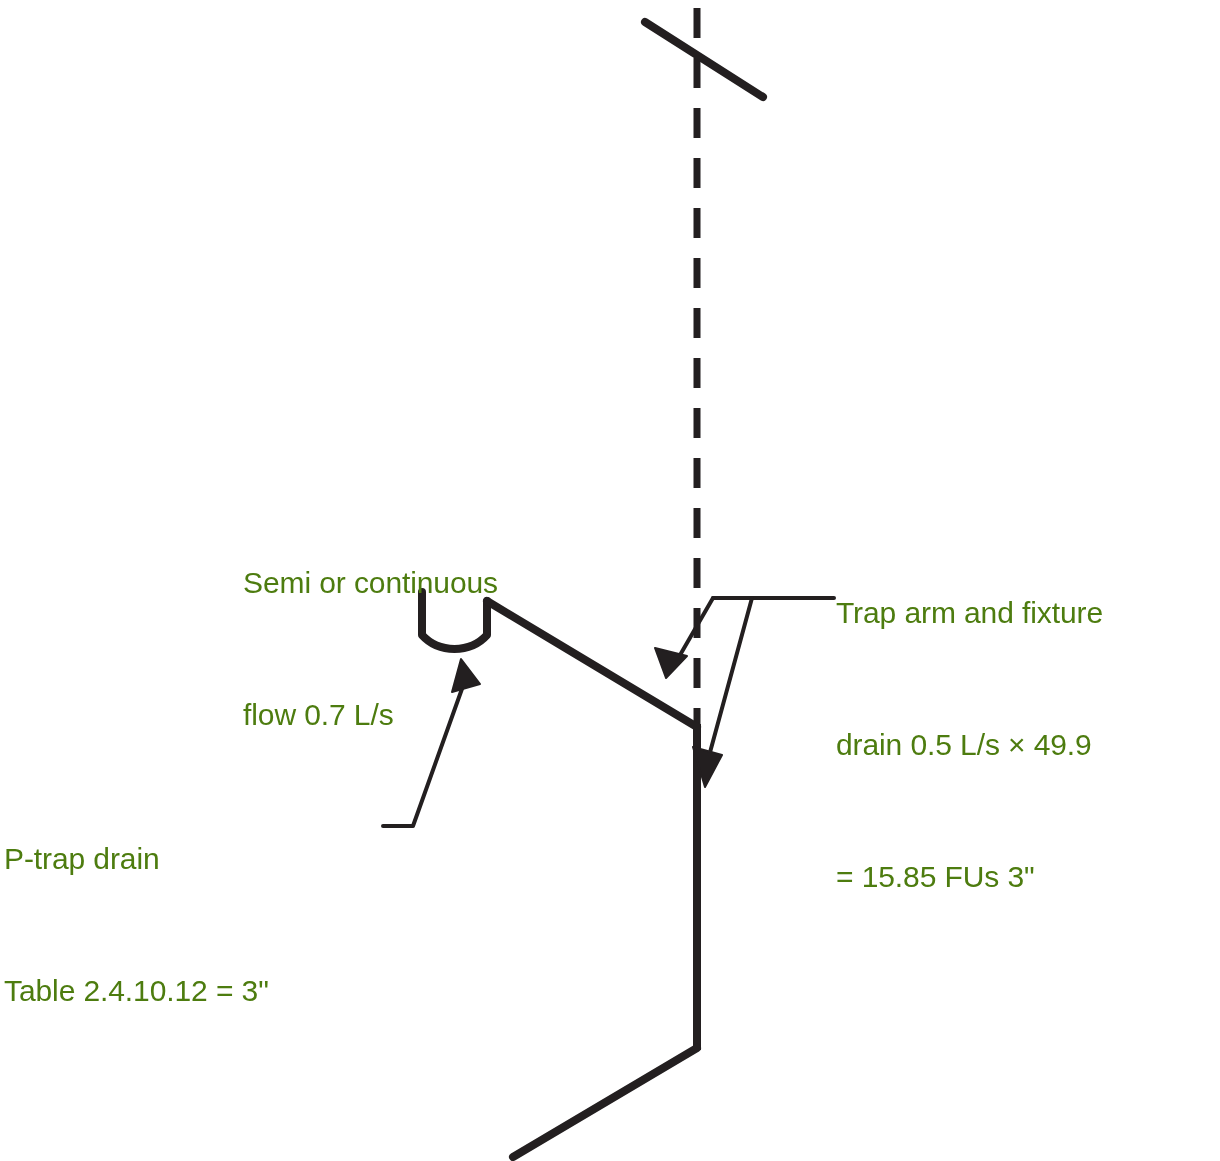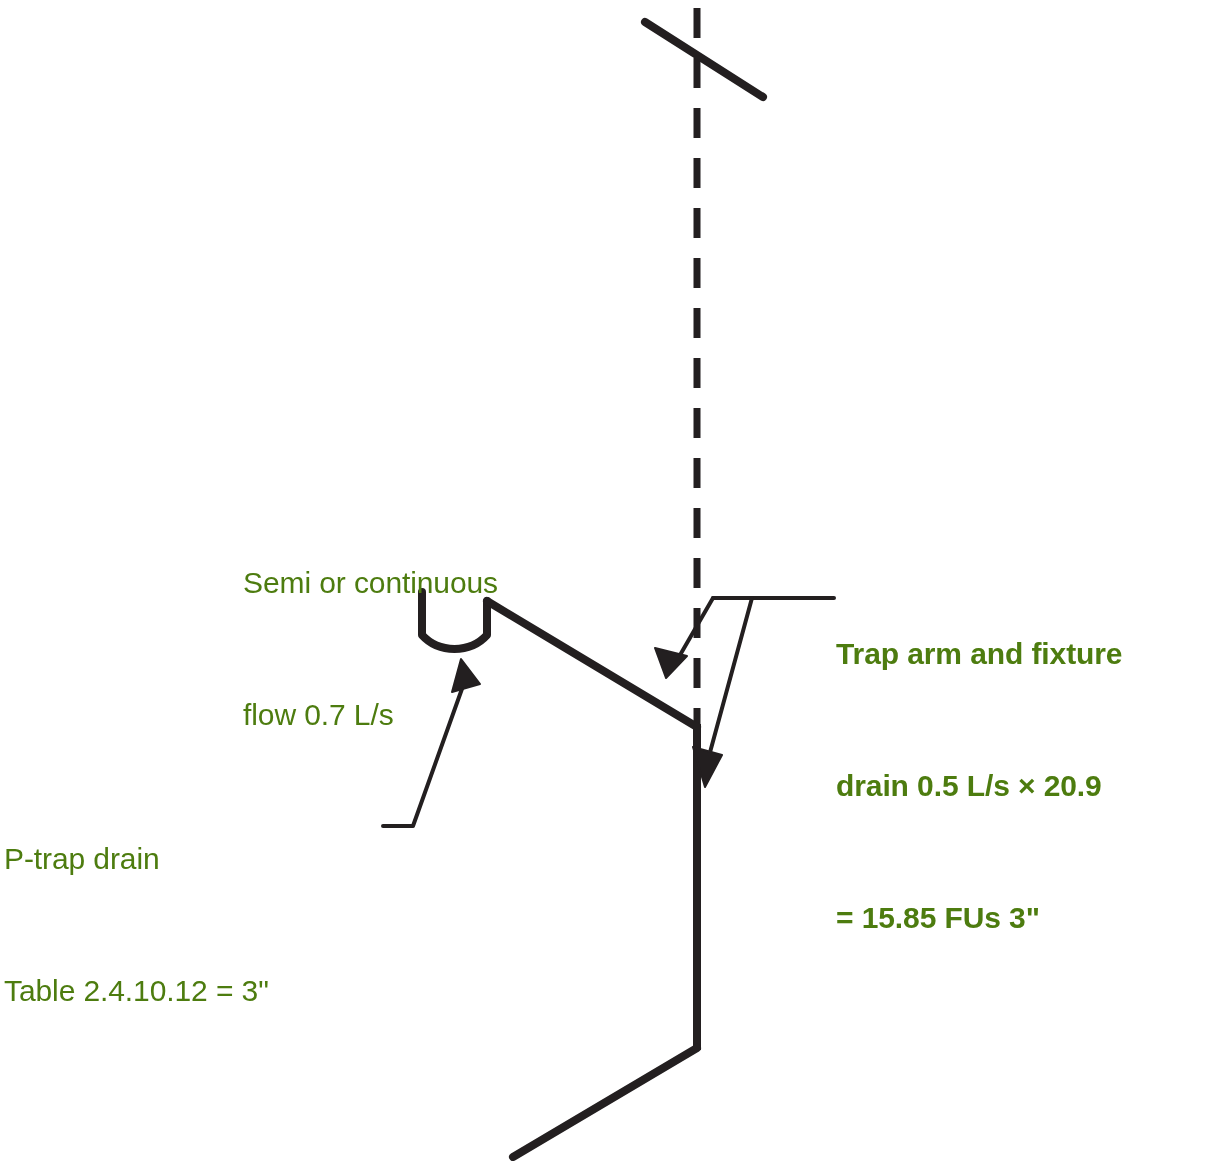--- a/index.html
+++ b/index.html
@@ -44,22 +44,21 @@
   #label-semi-flow {
     left: 243px;
     top: 473px;
   }
   #label-ptrap {
     left: 4px;
     top: 749px;
   }
   #label-trap-arm {
     left: 836px;
-    top: 544px;
-    font-weight: bold;
+    top: 503px;
   }
   .annotation .line {
     display: block;
   }
 </style>
 </head>
 <body>
 
 <div id="diagram-root">
 
@@ -96,17 +95,17 @@
     <span class="line">flow 0.7 L/s</span>
   </div>
 
   <div class="annotation" id="label-ptrap">
     <span class="line">P-trap drain</span>
     <span class="line">Table 2.4.10.12 = 3"</span>
   </div>
 
   <div class="annotation" id="label-trap-arm">
     <span class="line">Trap arm and fixture</span>
-    <span class="line">drain 0.5 L/s × 20.9</span>
+    <span class="line">drain 0.5 L/s × 49.9</span>
     <span class="line">= 15.85 FUs 3"</span>
   </div>
 
 </div>
 
 </body></html>

